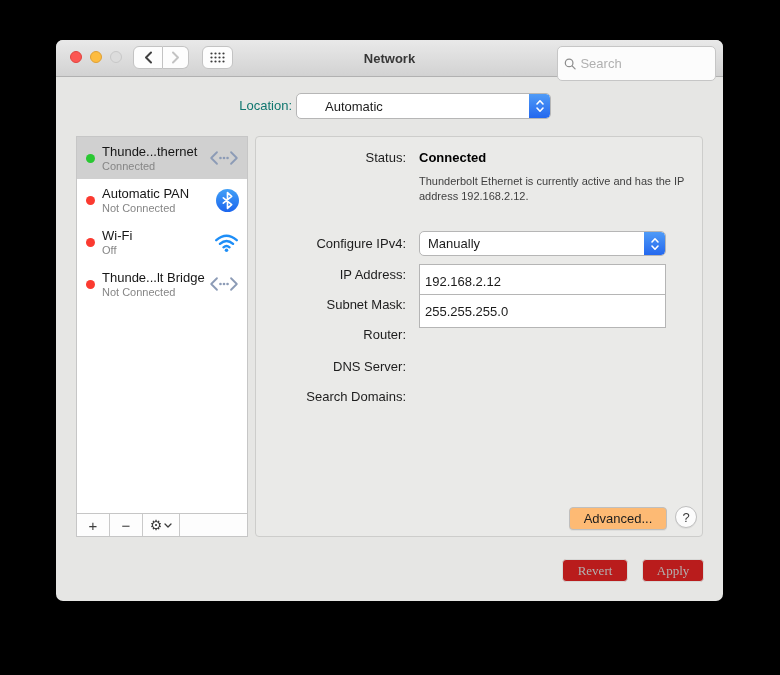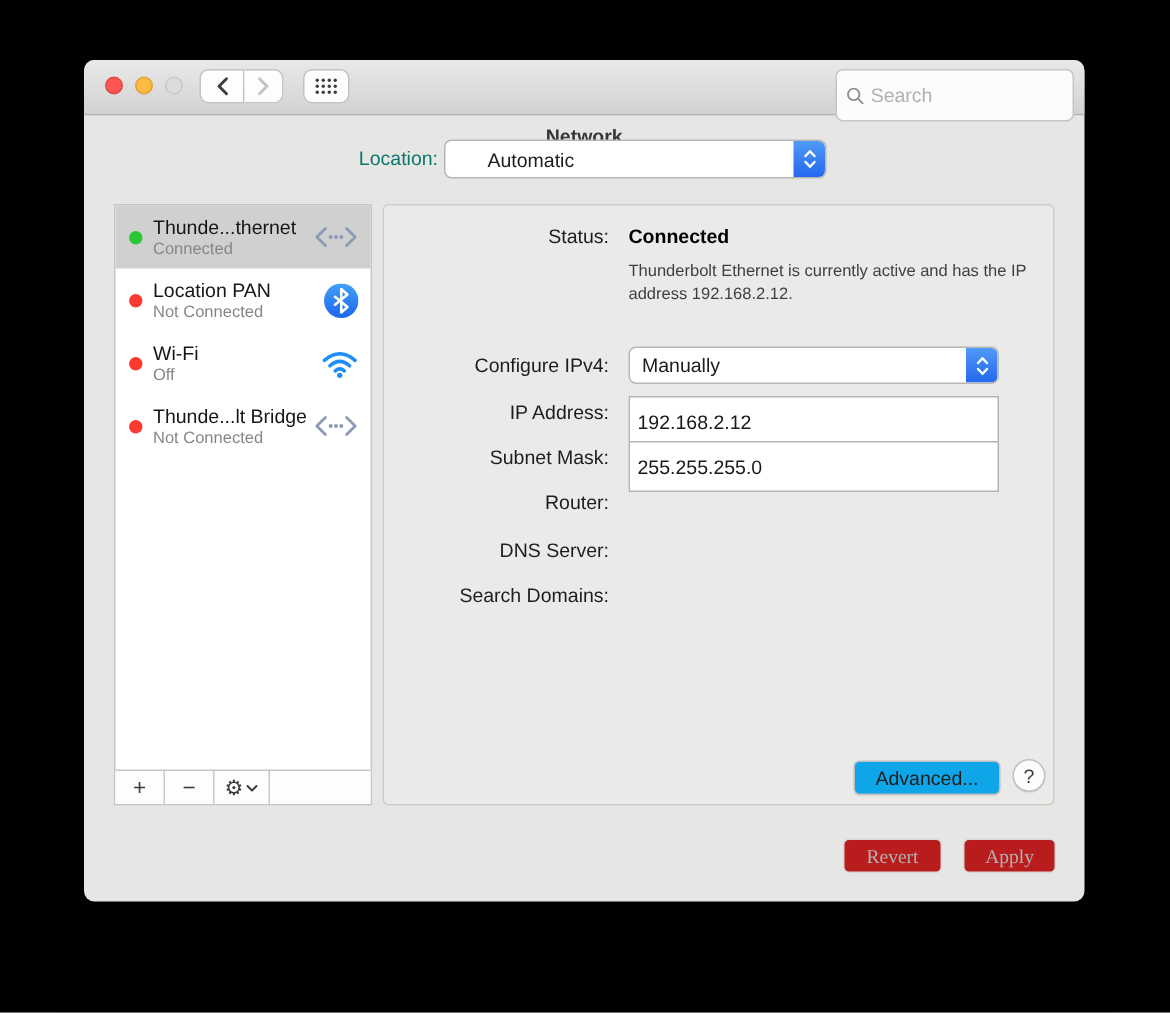--- a/index.html
+++ b/index.html
@@ -34,21 +34,21 @@
   }
   .nav-btn.back { border-radius:6px 0 0 6px; }
   .nav-btn.fwd  { width:26px; border-left:none; border-radius:0 6px 6px 0; }
   .grid-btn {
     position:absolute; left:146px; top:6px; width:31px; height:23px;
     background:#fdfdfd; border:1px solid #c3c3c3; border-radius:6px;
     display:flex; align-items:center; justify-content:center;
   }
   .win-title {
     position:absolute; left:0; right:0; top:0; height:37px; line-height:37px;
-    text-align:center; font-size:13px; font-weight:600; color:#373737;margin-top:32px;
+    text-align:center; font-size:13px; font-weight:600; color:#373737;
   }
   .search {
     position:absolute; left:501px; top:6px; width:159px; height:35px;
     background:#fcfcfc; border:1px solid #c6c6c6; border-radius:5px;
     display:flex; align-items:center; padding:0 6px; gap:4px;
   }
   .search input {
     border:none; outline:none; background:transparent; width:100%;
     font-size:13px; color:#333; font-family:"Liberation Sans",sans-serif;
   }
@@ -114,21 +114,21 @@
     font-size:11px; line-height:15px; color:#3f3f3f;
   }
   .cfg-popup { left:163px; top:94px; width:247px; height:25px; }
   .tfield {
     position:absolute; left:163px; width:247px; height:21px;
     background:#fff; border:1px solid #b5b5b5; font-size:13px; color:#1a1a1a;
     padding:16px 5px; font-family:"Liberation Sans",sans-serif; outline:none;
   }
   .adv-btn {
     position:absolute; left:313px; top:370px; width:98px; height:23px;
-    background:#0ea5e9; border:1px solid #bfbfbf; border-radius:4px;
+    background:#fdba74; border:1px solid #bfbfbf; border-radius:4px;
     font-size:13px; color:#1d1d1d; font-family:"Liberation Sans",sans-serif;
     box-shadow:0 1px 0 rgba(0,0,0,.05);
   }
   .help-btn {
     position:absolute; left:419px; top:369px; width:22px; height:22px;
     background:#fcfcfc; border:1px solid #bfbfbf; border-radius:50%;
     font-size:13px; color:#3a3a3a; font-family:"Liberation Sans",sans-serif;
     box-shadow:0 1px 0 rgba(0,0,0,.05); line-height:1;
   }
   
@@ -219,21 +219,21 @@
           <circle cx="13" cy="8" r="1.5" fill="#8c9bb6"></circle>
             <circle cx="17" cy="8" r="1.5" fill="#8c9bb6"></circle>
             <circle cx="21" cy="8" r="1.5" fill="#8c9bb6"></circle>
         </svg>
       </span>
     </div>
 
     <div class="srow">
       <span class="dot red"></span>
       <div class="srow-text">
-        <div class="srow-title">Location PAN</div>
+        <div class="srow-title">Automatic PAN</div>
         <div class="srow-sub">Not Connected</div>
       </div>
       <span class="srow-icon">
         <svg width="23" height="23" viewBox="0 0 22 22">
           <defs>
             <linearGradient id="btg" x1="0" y1="0" x2="0" y2="1">
               <stop offset="0" stop-color="#41a0f7"></stop>
                 <stop offset="1" stop-color="#1c66ee"></stop>
             </linearGradient>
           </defs>

